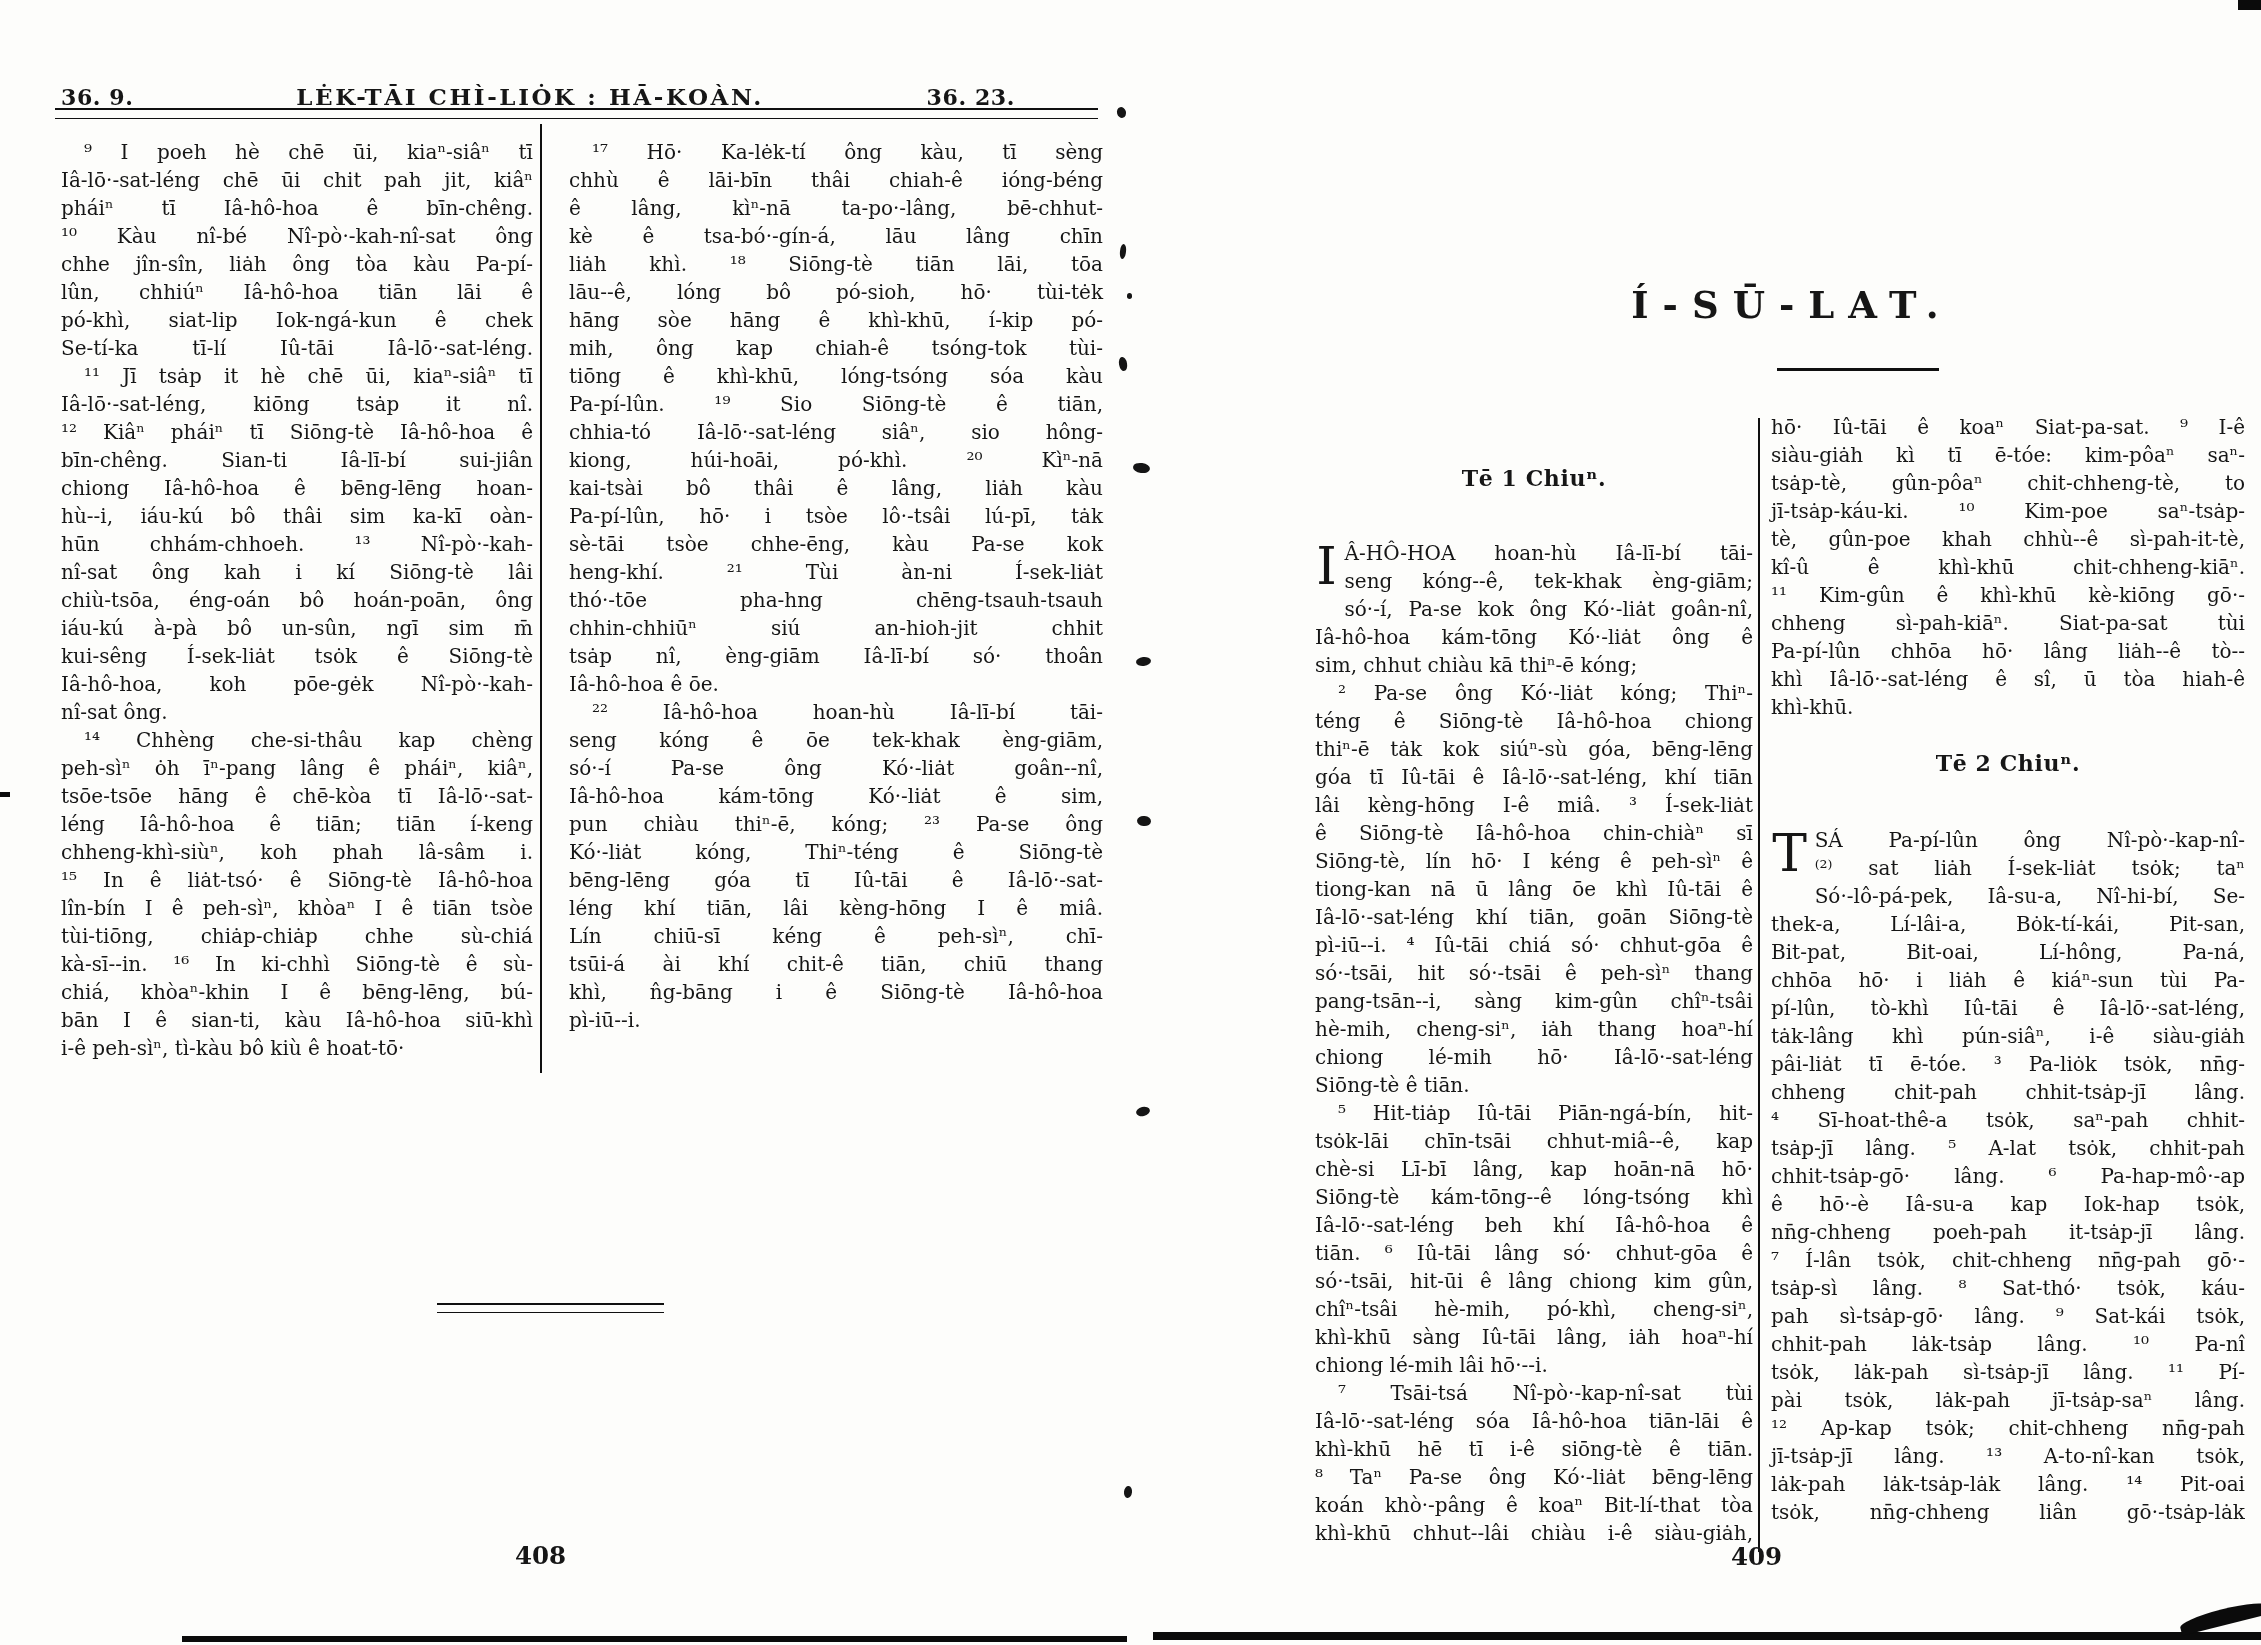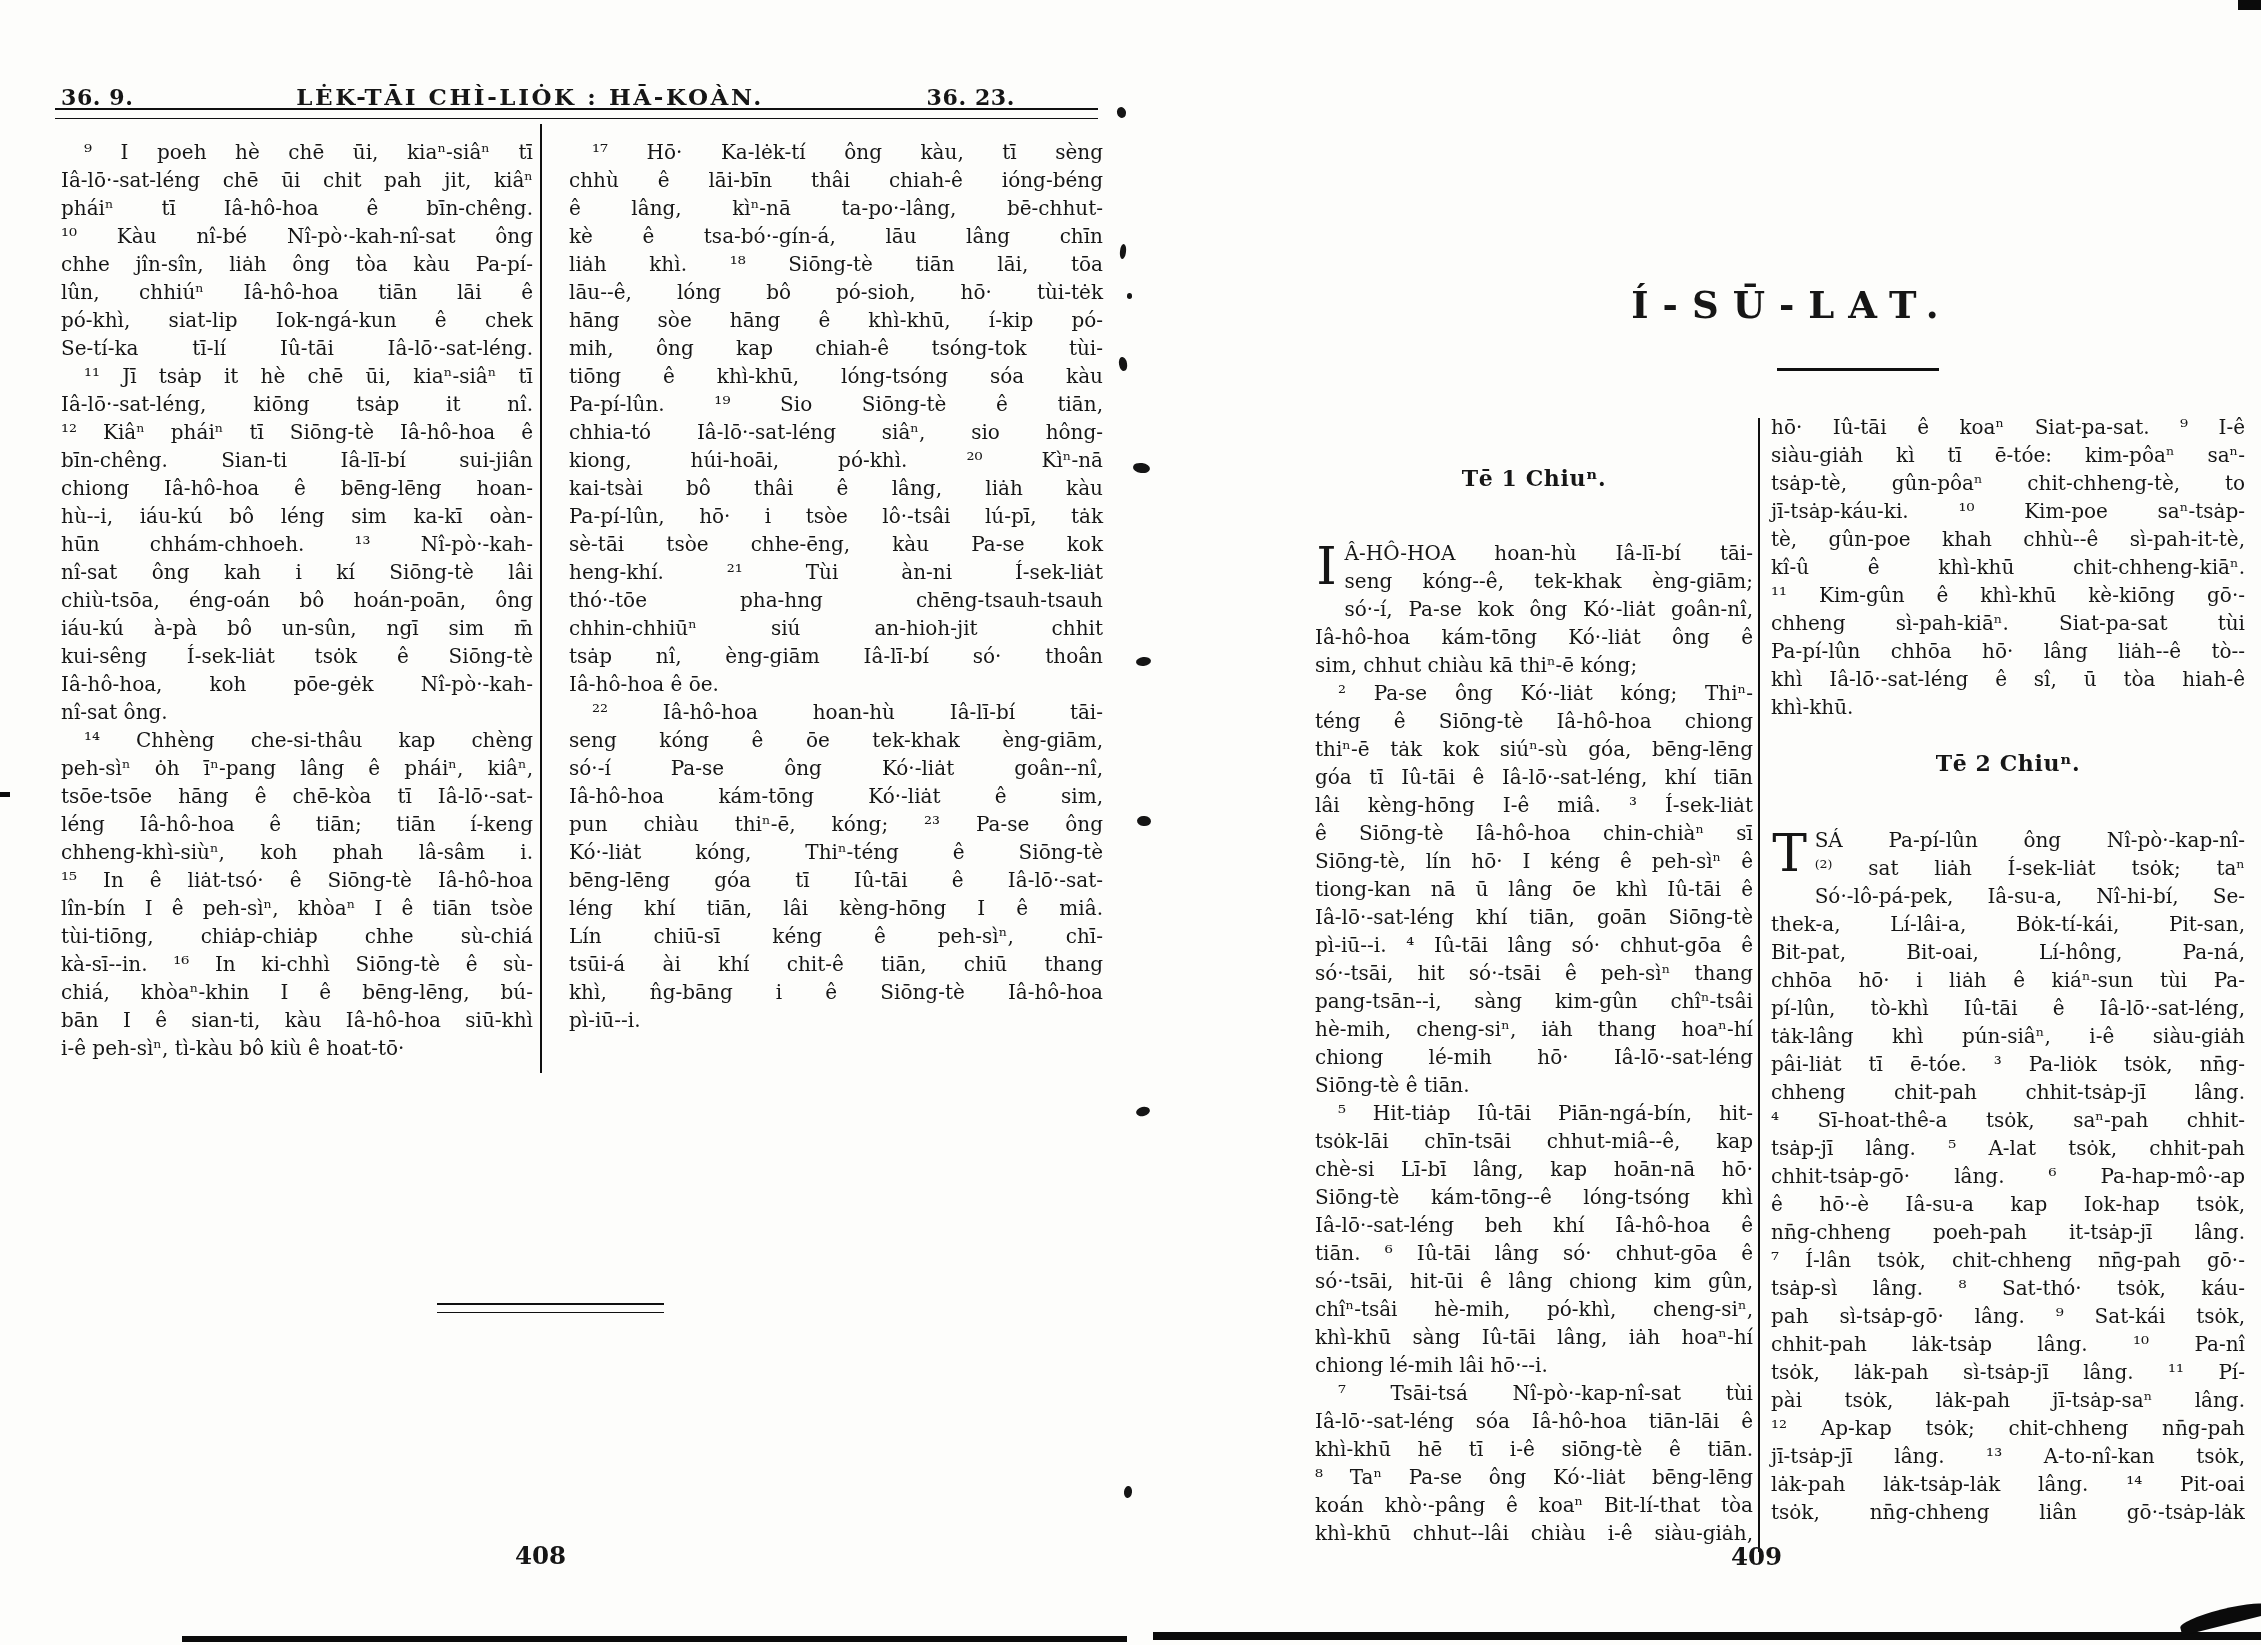--- a/index.html
+++ b/index.html
@@ -80,21 +80,21 @@
         <div class="line">¹⁰ Kàu nî-bé Nî-pò·-kah-nî-sat ông</div>
         <div class="line">chhe jîn-sîn, liȧh ông tòa kàu Pa-pí-</div>
         <div class="line">lûn, chhiúⁿ Iâ-hô-hoa tiān lāi ê</div>
         <div class="line">pó-khì, siat-lip Iok-ngá-kun ê chek</div>
         <div class="line">Se-tí-ka tī-lí Iû-tāi Iâ-lō·-sat-léng.</div>
         <div class="line indent">¹¹ Jī tsȧp it hè chē ūi, kiaⁿ-siâⁿ tī</div>
         <div class="line">Iâ-lō·-sat-léng, kiōng tsȧp it nî.</div>
         <div class="line">¹² Kiâⁿ pháiⁿ tī Siōng-tè Iâ-hô-hoa ê</div>
         <div class="line">bīn-chêng. Sian-ti Iâ-lī-bí sui-jiân</div>
         <div class="line">chiong Iâ-hô-hoa ê bēng-lēng hoan-</div>
-        <div class="line">hù--i, iáu-kú bô léng sim ka-kī oàn-</div>
+        <div class="line">hù--i, iáu-kú bô thâi sim ka-kī oàn-</div>
         <div class="line">hūn chhám-chhoeh. ¹³ Nî-pò·-kah-</div>
         <div class="line">nî-sat ông kah i kí Siōng-tè lâi</div>
         <div class="line">chiù-tsōa, éng-oán bô hoán-poān, ông</div>
         <div class="line">iáu-kú à-pà bô un-sûn, ngī sim m̄</div>
         <div class="line">kui-sêng Í-sek-liȧt tsȯk ê Siōng-tè</div>
         <div class="line">Iâ-hô-hoa, koh pōe-gėk Nî-pò·-kah-</div>
         <div class="line no-just">nî-sat ông.</div>
         <div class="line indent">¹⁴ Chhèng che-si-thâu kap chèng</div>
         <div class="line">peh-sìⁿ ȯh īⁿ-pang lâng ê pháiⁿ, kiâⁿ,</div>
         <div class="line">tsōe-tsōe hāng ê chē-kòa tī Iâ-lō·-sat-</div>
@@ -166,21 +166,21 @@
         <div class="line no-just">sim, chhut chiàu kā thiⁿ-ē kóng;</div>
         <div class="line indent">² Pa-se ông Kó·-liȧt kóng; Thiⁿ-</div>
         <div class="line">téng ê Siōng-tè Iâ-hô-hoa chiong</div>
         <div class="line">thiⁿ-ē tȧk kok siúⁿ-sù góa, bēng-lēng</div>
         <div class="line">góa tī Iû-tāi ê Iâ-lō·-sat-léng, khí tiān</div>
         <div class="line">lâi kèng-hōng I-ê miâ. ³ Í-sek-liȧt</div>
         <div class="line">ê Siōng-tè Iâ-hô-hoa chin-chiàⁿ sī</div>
         <div class="line">Siōng-tè, lín hō· I kéng ê peh-sìⁿ ê</div>
         <div class="line">tiong-kan nā ū lâng ōe khì Iû-tāi ê</div>
         <div class="line">Iâ-lō·-sat-léng khí tiān, goān Siōng-tè</div>
-        <div class="line">pì-iū--i. ⁴ Iû-tāi lâng só· chhut-gōa ê</div>
+        <div class="line">pì-iū--i. ⁴ Iû-tāi chiá só· chhut-gōa ê</div>
         <div class="line">só·-tsāi, hit só·-tsāi ê peh-sìⁿ thang</div>
         <div class="line">pang-tsān--i, sàng kim-gûn chîⁿ-tsâi</div>
         <div class="line">hè-mih, cheng-siⁿ, iȧh thang hoaⁿ-hí</div>
         <div class="line">chiong lé-mih hō· Iâ-lō·-sat-léng</div>
         <div class="line no-just">Siōng-tè ê tiān.</div>
         <div class="line indent">⁵ Hit-tiȧp Iû-tāi Piān-ngá-bín, hit-</div>
         <div class="line">tsȯk-lāi chīn-tsāi chhut-miâ--ê, kap</div>
         <div class="line">chè-si Lī-bī lâng, kap hoān-nā hō·</div>
         <div class="line">Siōng-tè kám-tōng--ê lóng-tsóng khì</div>
         <div class="line">Iâ-lō·-sat-léng beh khí Iâ-hô-hoa ê</div>

